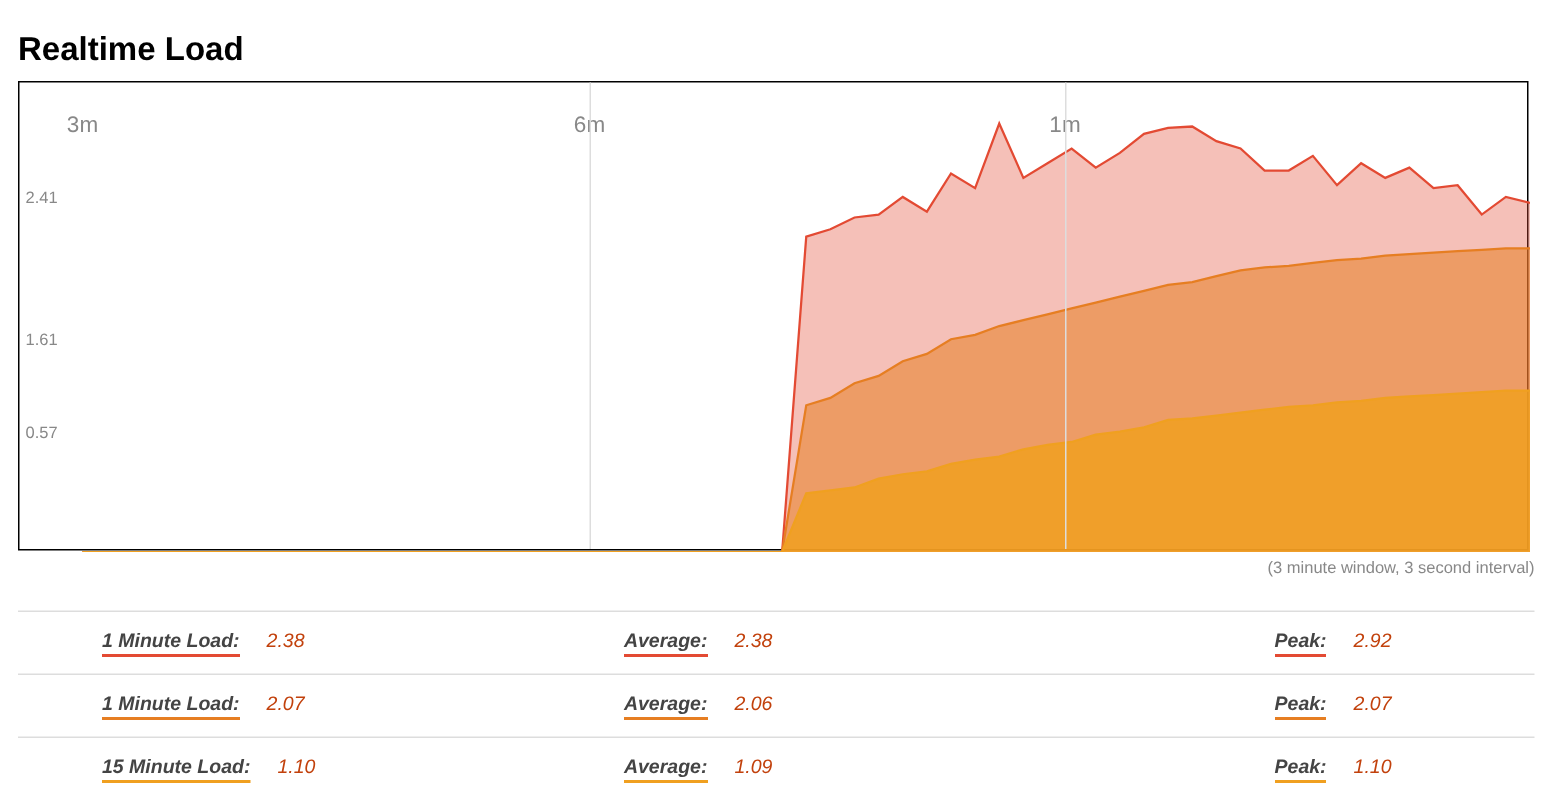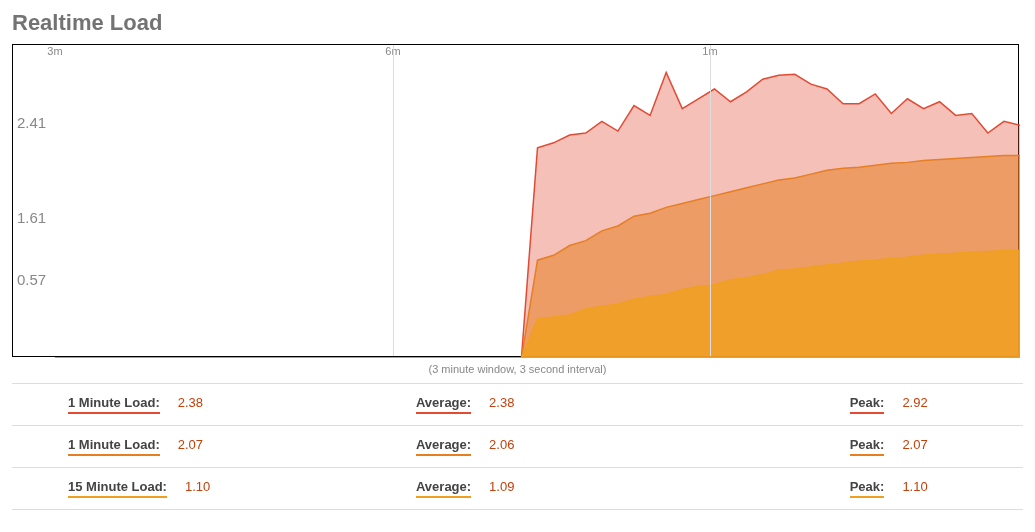--- a/index.html
+++ b/index.html
@@ -5,71 +5,73 @@
     * { box-sizing: border-box; margin: 0; padding: 0; }
     body {
       font-family: Arial, Helvetica, sans-serif;
       background: #ffffff;
       padding: 10px 12px;
       width: 1035px;
     }
     .title {
       font-size: 22px;
       font-weight: bold;
-      color: #737373;
+      color: #000000;
       margin-bottom: 8px;
+      margin-top: 10px;
     }
     .chart-wrap {
       border: 1px solid #000;
       position: relative;
       width: 1007px;
       height: 313px;
       background: #fff;
     }
     .y-tick {
       position: absolute;
       left: 4px;
-      font-size: 15px;
+      font-size: 11px;
       color: #888;
       transform: translateY(-50%);
     }
     .x-tick {
       position: absolute;
-      top: 0;
-      font-size: 11px;
+      top: 20px;
+      font-size: 15px;
       color: #888;
       transform: translateX(-50%);
     }
     .x-gridline {
       position: absolute;
       top: 0;
       bottom: 0;
       width: 1px;
       background: #ddd;
     }
     .plot-area {
       position: absolute;
       inset: 0;
     }
     .caption {
-      text-align: center;
+      text-align: right;
       font-size: 11px;
       color: #888;
       margin-top: 6px;
-      margin-bottom: 8px;
+      margin-bottom: 22px;
     }
     .stats-table {
       width: 100%;
       border-top: 1px solid #ddd;
     }
     .stats-row {
       display: flex;
       border-bottom: 1px solid #ddd;
       padding: 11px 0;
       align-items: flex-start;
+      font-style: italic;
     }
     .stat-cell {
       display: flex;
       align-items: baseline;
       gap: 18px;
     }
     .cell-left { flex: 0 0 36%; padding-left: 56px; }
     .cell-mid  { flex: 0 0 34%; padding-left: 40px; }
     .cell-right{ flex: 0 0 30%; padding-left: 130px; }
     .stat-label {

